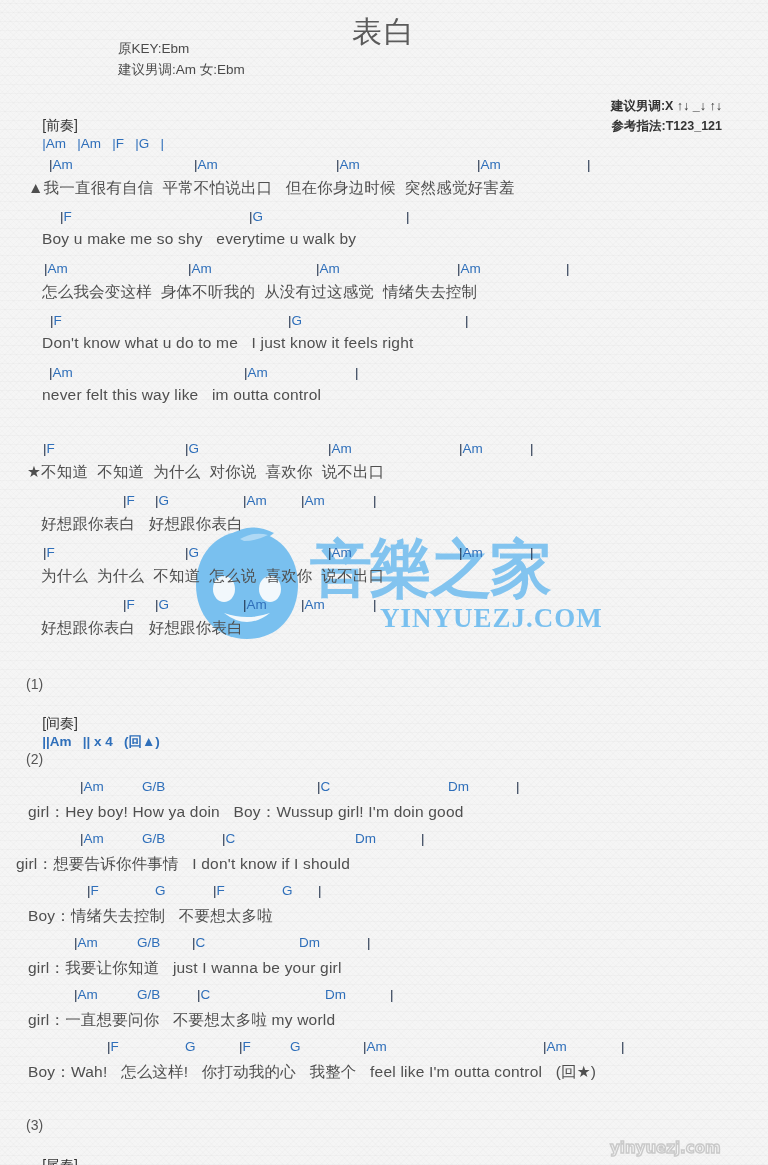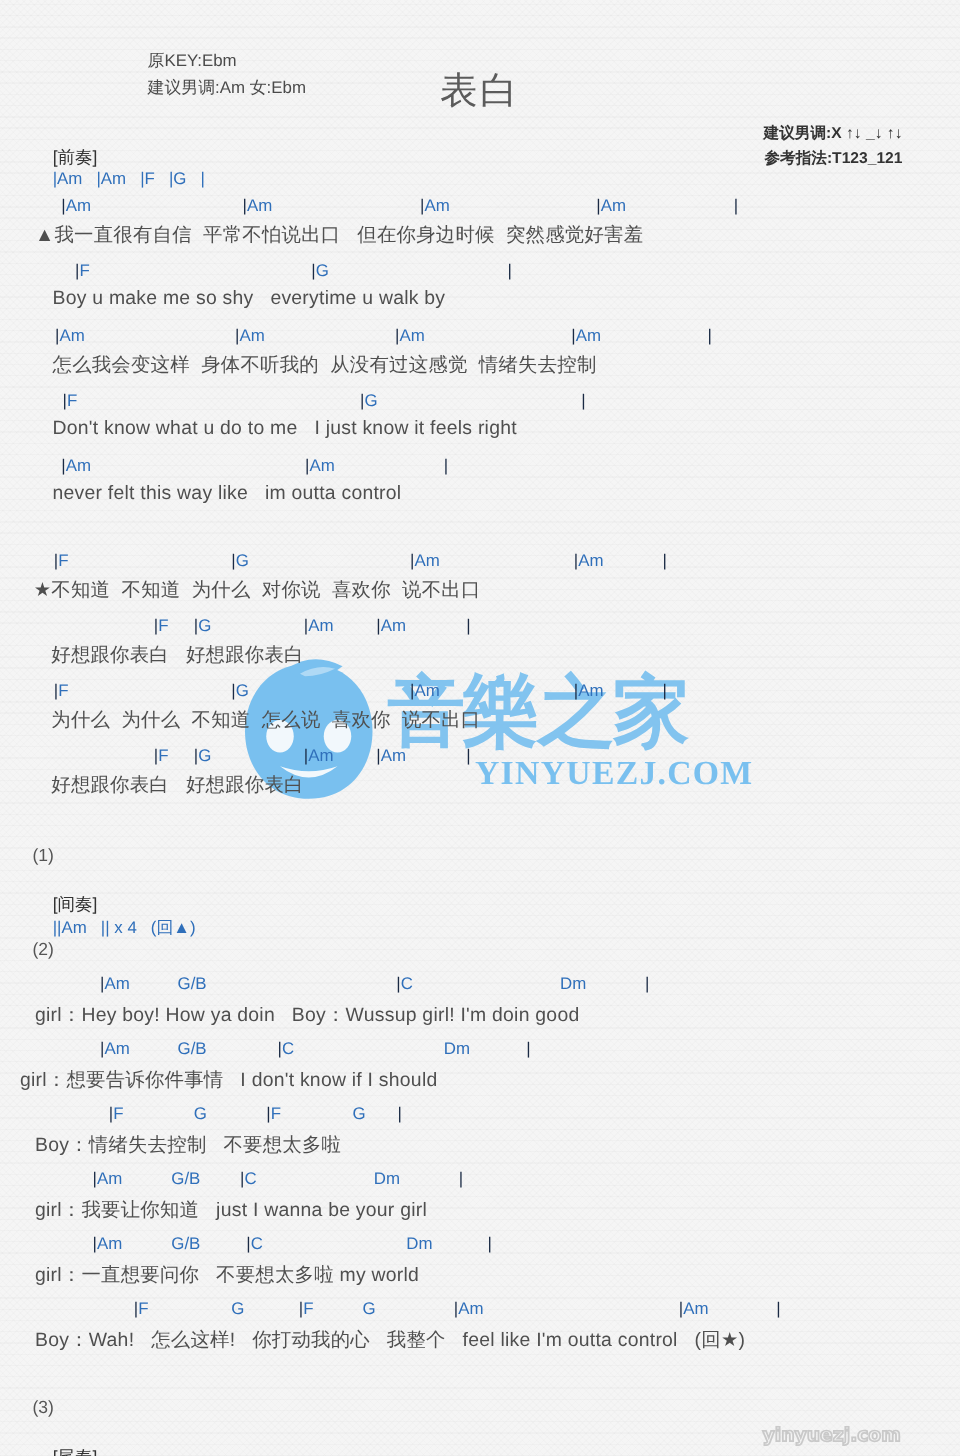--- a/index.html
+++ b/index.html
@@ -35,21 +35,20 @@
   
   .title {
     position: absolute;
     left: 0; right: 0;
     top: 12px;
     text-align: center;
     font-size: 30px;
     color: #5b5b5b;
     letter-spacing: 2px;
     font-weight: 400;
-    margin-top: 40px;
   }
   .keyinfo {
     position: absolute;
     left: 118px;
     top: 38px;
     font-size: 13.5px;
     line-height: 21px;
     color: #4a4a4a;
   }
   .credits {
@@ -211,21 +210,21 @@
   </div>
 
   <div class="line" style="left:26px; top:101px;">
     <span class="sectiontag">[前奏]</span>
     <span class="chord" style="position:static; display:inline;">|Am   |Am   |F   |G   |</span>
   </div>
 
   <div class="line numtag" style="left:26px; top:676px;">(1)</div>
   <div class="line" style="left:26px; top:699px;">
     <span class="sectiontag">[间奏]</span>
-    <span class="chord" style="position:static; display:inline;">||Am   || x 4   (回▲)</span>
+    <span class="chord" style="position:static; display:inline;font-weight:bold;">||Am   || x 4   (回▲)</span>
   </div>
 
   <div class="line numtag" style="left:26px; top:751px;">(2)</div>
 
   <div class="line numtag" style="left:26px; top:1117px;">(3)</div>
   <div class="line" style="left:26px; top:1141px;">
     <span class="sectiontag">[尾奏]</span>
     
   </div>
 

